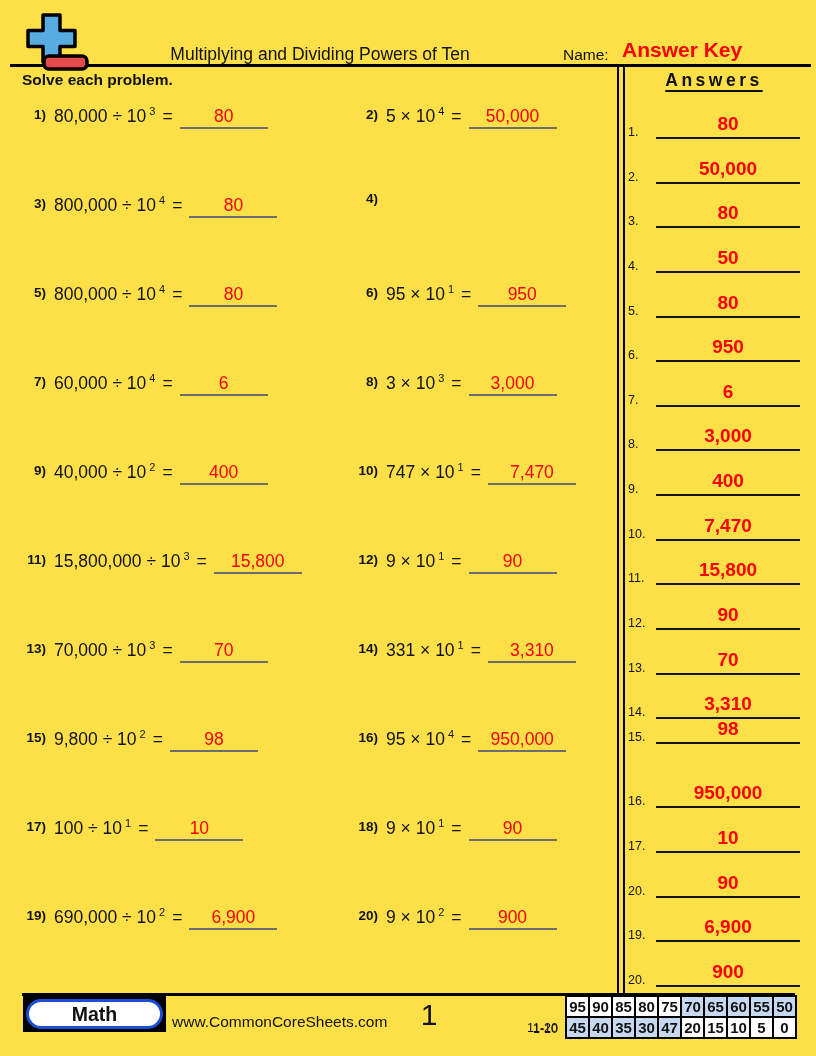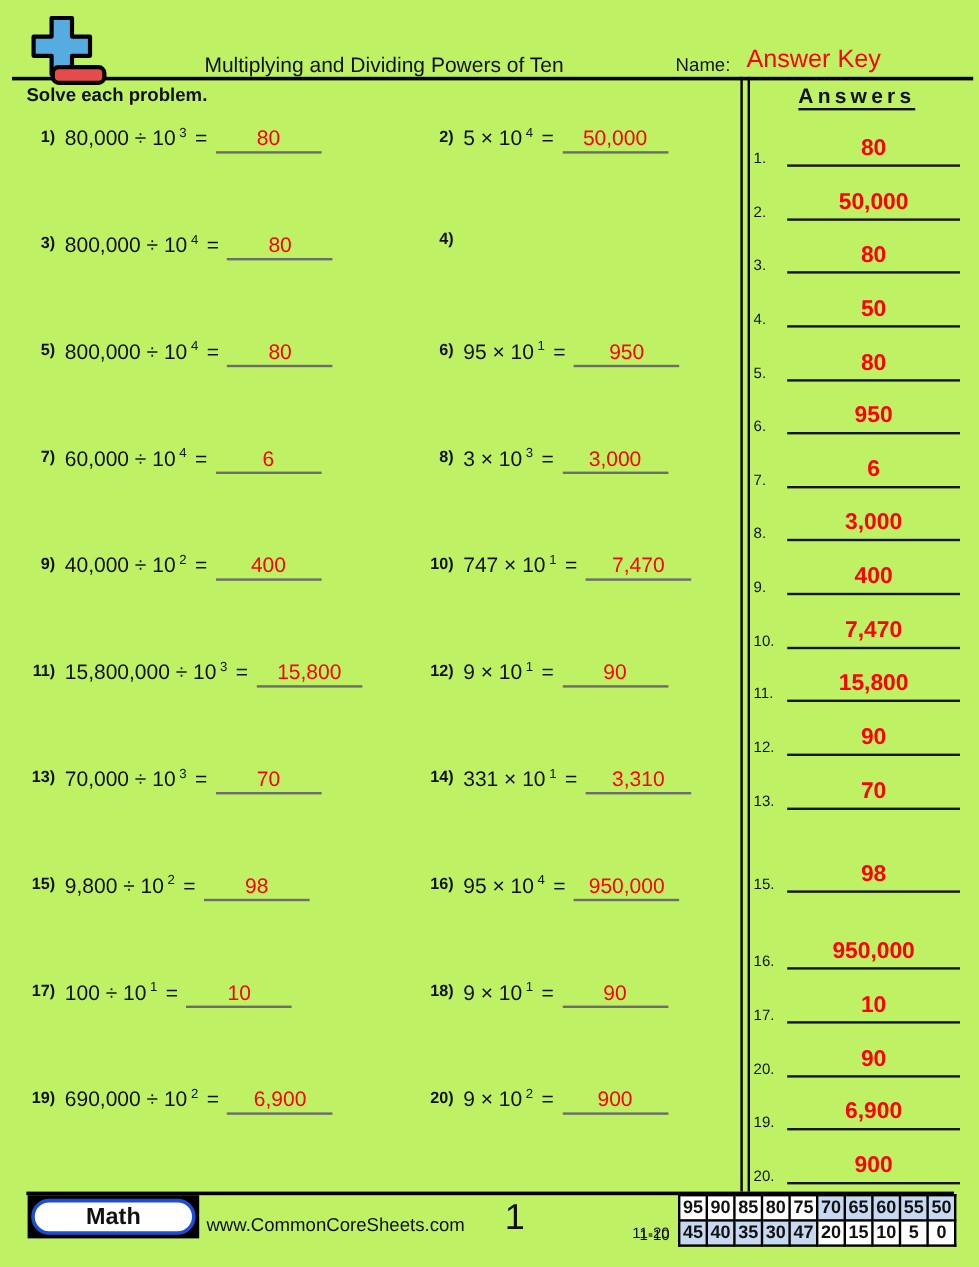--- a/index.html
+++ b/index.html
@@ -1,25 +1,25 @@
 <!DOCTYPE html>
 <html><head>
 <meta charset="utf-8">
 <style>
   html,body { margin:0; padding:0; background:#fff; }
   .page {
-    position:relative; width:816px; height:1056px; background:#bef264;
+    position:relative; width:816px; height:1056px; background:#fde047;
     font-family:"Liberation Sans", sans-serif; color:#111; overflow:hidden;
   }
   
   .logo { position:absolute; left:20px; top:12px; width:72px; height:60px; z-index:3; }
   .title { position:absolute; left:118px; top:44px; width:404px; text-align:center;
            font-size:17.5px; color:#111; }
   .name-label { position:absolute; left:563px; top:46px; font-size:15.5px; }
-  .name-value { position:absolute; left:622px; top:38px; font-size:21px; font-weight:normal; color:#ff0000; }
+  .name-value { position:absolute; left:622px; top:38px; font-size:21px; font-weight:bold; color:#ff0000; }
   .hline { position:absolute; left:10px; width:801px; top:64px; height:3px; background:#000; z-index:1; }
   .instruction { position:absolute; left:22px; top:71px; font-size:15.5px; font-weight:bold; }
   
   .divider { position:absolute; left:617px; top:64px; height:929px; width:4px;
              border-left:2px solid #000; border-right:2px solid #000; }
   
   .prob { position:absolute; white-space:nowrap; display:flex; align-items:baseline; }
   .pnum { width:26px; text-align:right; font-weight:bold; font-size:13.5px;
           margin-right:8px; transform:translateY(-3px); }
   .expr { font-size:17.5px; }
@@ -204,20 +204,24 @@
       <span class="anum">11.</span>
       <span class="aval">15,800</span>
     </div>
   <div class="arow" style="top:602px">
       <span class="anum">12.</span>
       <span class="aval">90</span>
     </div>
   <div class="arow" style="top:647px">
       <span class="anum">13.</span>
       <span class="aval">70</span>
+    </div>
+  <div class="arow" style="top:691px">
+      <span class="anum">14.</span>
+      <span class="aval">3,310</span>
     </div>
   <div class="arow" style="top:716px">
       <span class="anum">15.</span>
       <span class="aval">98</span>
     </div>
   <div class="arow" style="top:780px">
       <span class="anum">16.</span>
       <span class="aval">950,000</span>
     </div>
   <div class="arow" style="top:825px">

